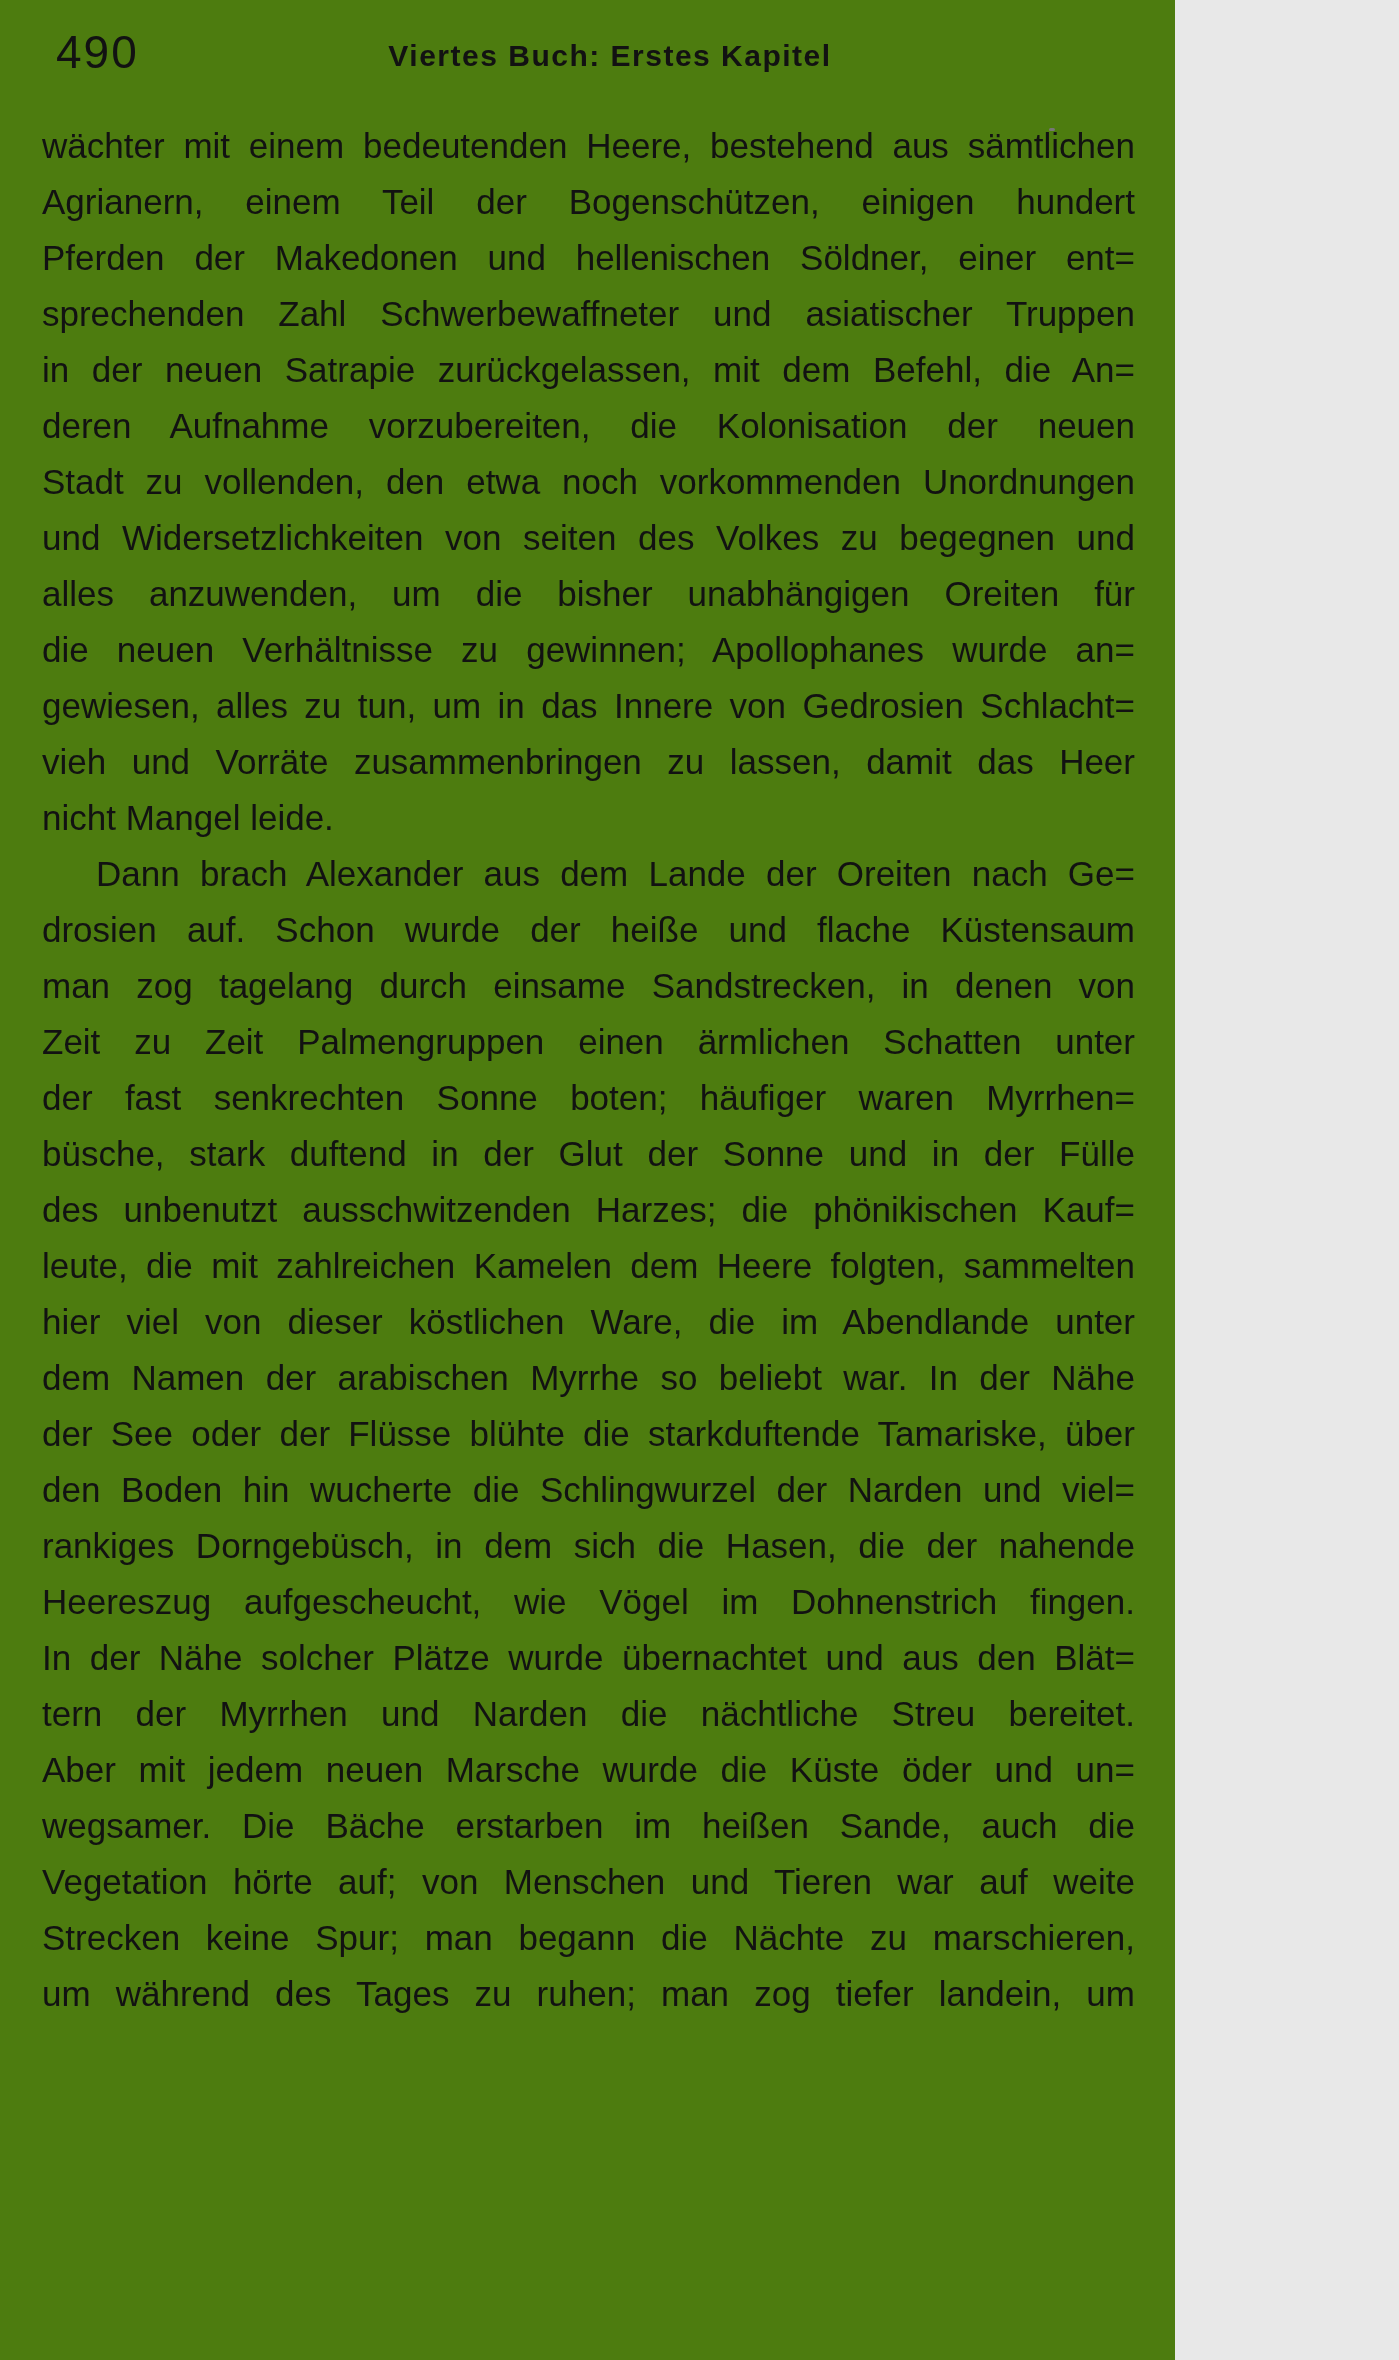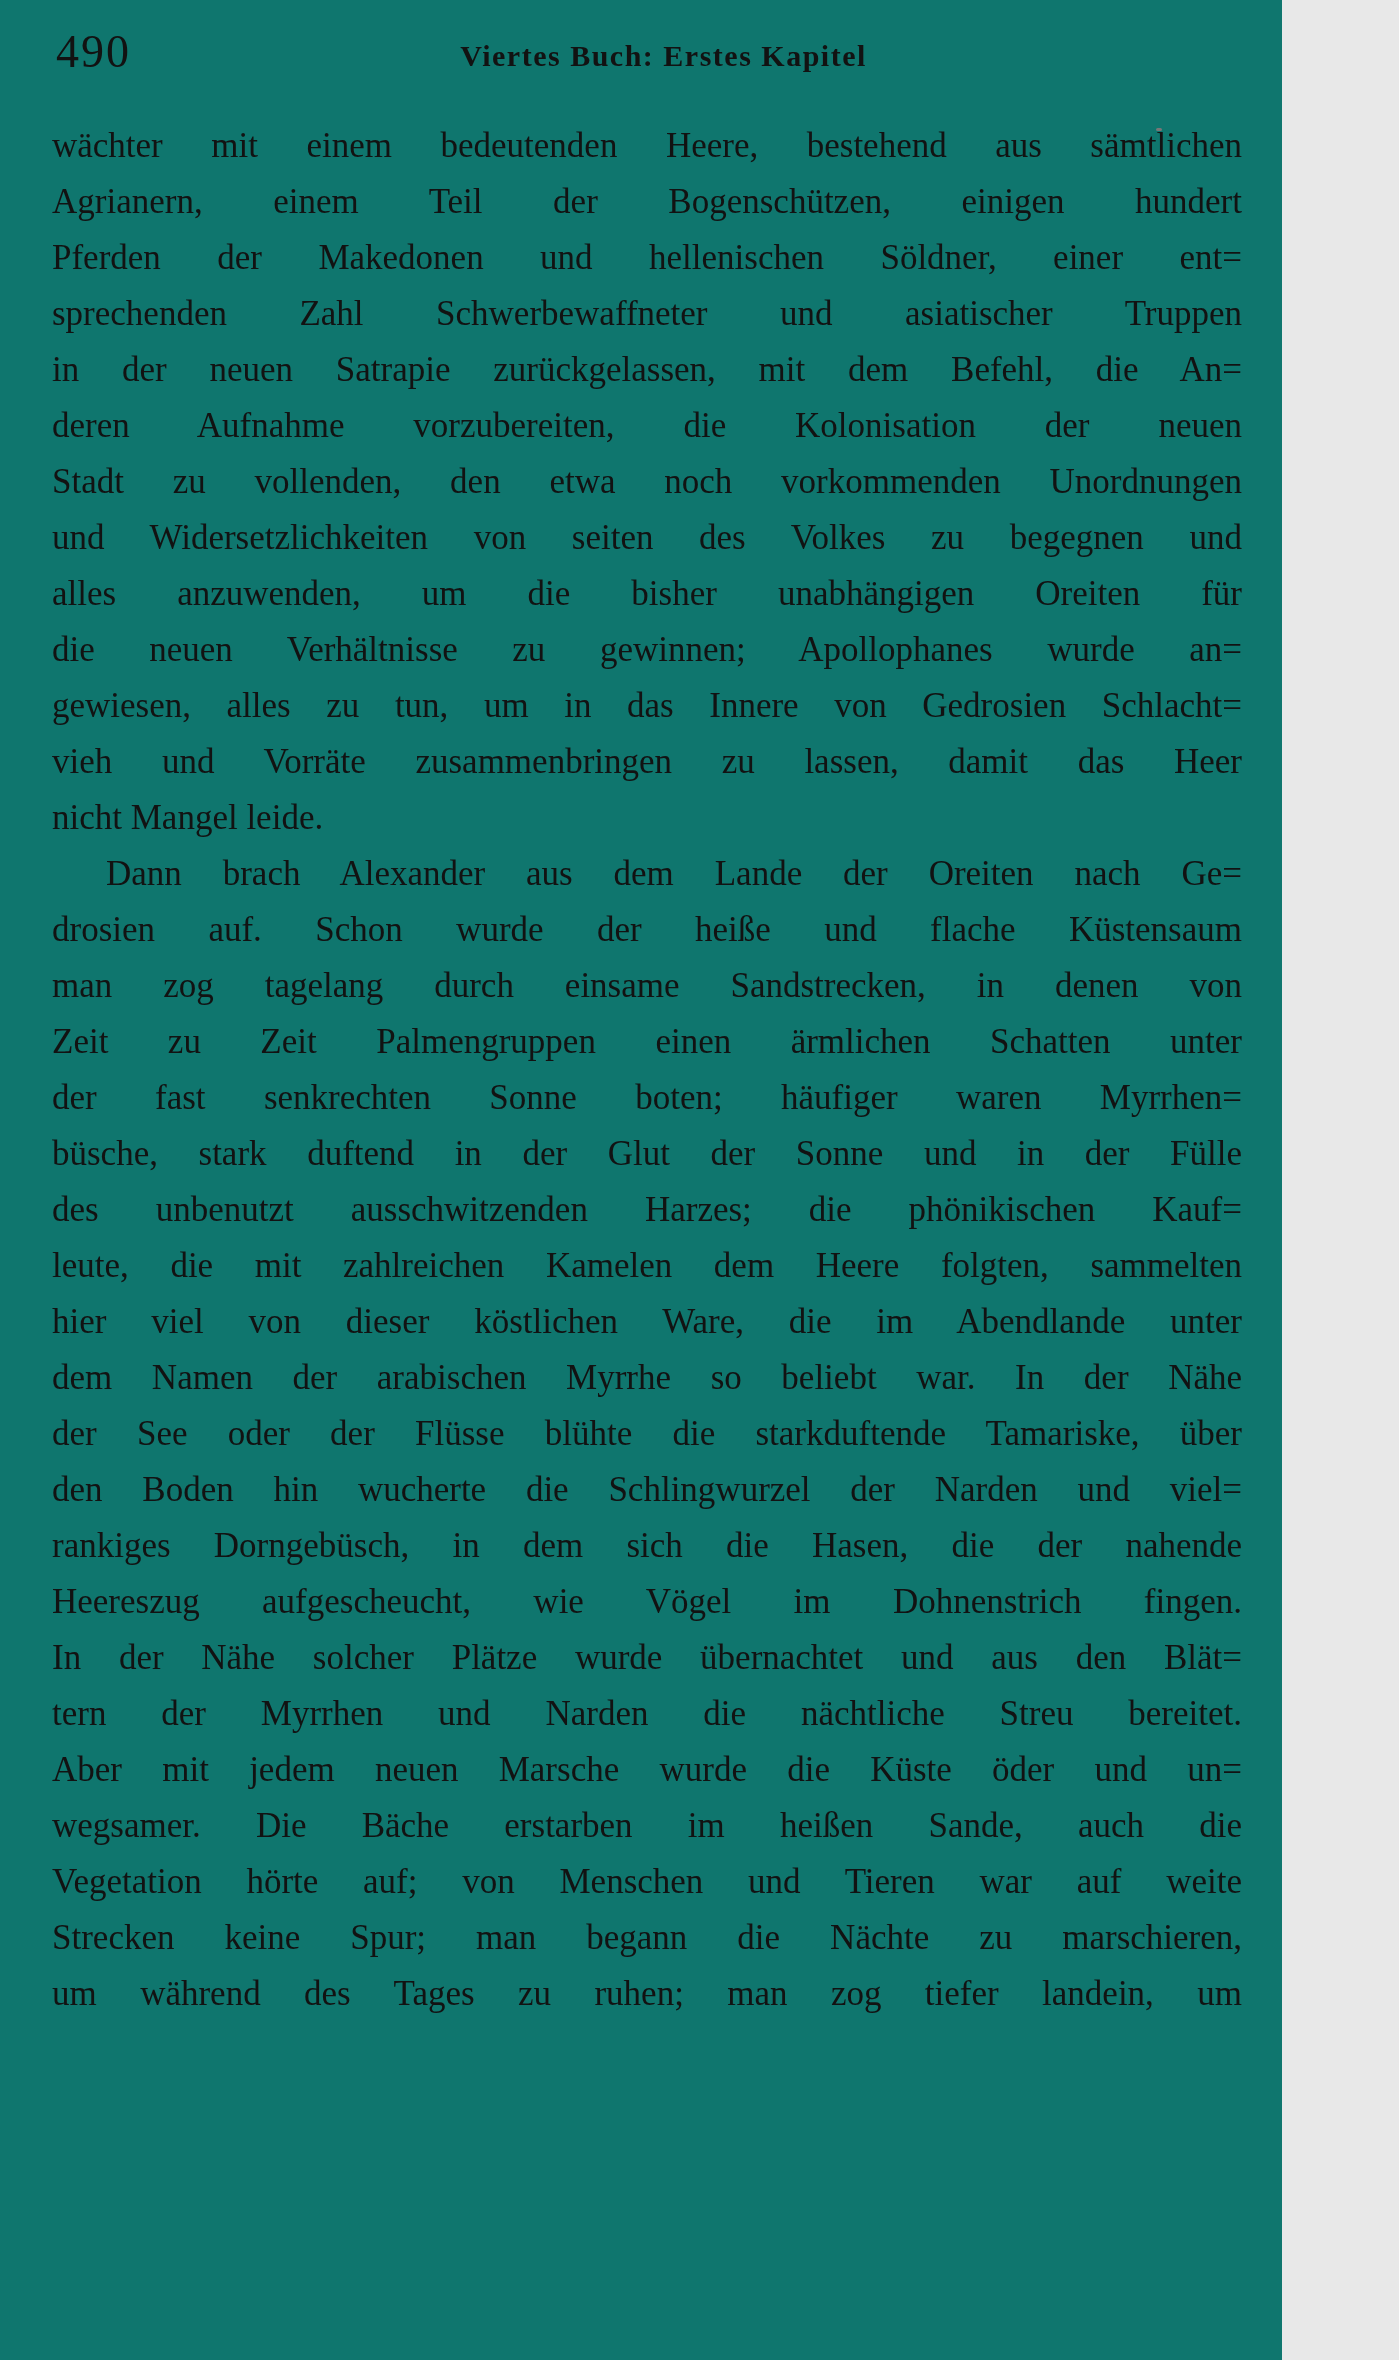--- a/index.html
+++ b/index.html
@@ -2,25 +2,25 @@
 <html><head>
 <meta charset="utf-8">
 <style>
   html, body {
     margin: 0;
     padding: 0;
     background: #e8e8e8;
   }
   .page {
     position: relative;
-    width: 1282px;
+    width: 1175px;
     height: 2360px;
-    background: #0f766e;
+    background: #4d7c0f;
     color: #121212;
-    font-family: Liberation Serif, serif;
+    font-family: Liberation Sans, sans-serif;
     overflow: hidden;
   }
   .page-number {
     position: absolute;
     left: 56px;
     top: 26px;
     font-size: 46px;
     line-height: 52px;
     letter-spacing: 2px;
   }
@@ -54,21 +54,20 @@
   .line {
     font-size: 35px;
     line-height: 56px;
     height: 56px;
     white-space: nowrap;
     text-align: justify;
     
     text-align-last: justify;
     text-justify: inter-word;
     overflow: visible;
-    margin-left: 10px;
   }
   .line.flush {
     text-align-last: left; 
   }
   .line.indent {
     text-indent: 54px;     
   }
 </style>
 </head>
 <body>

